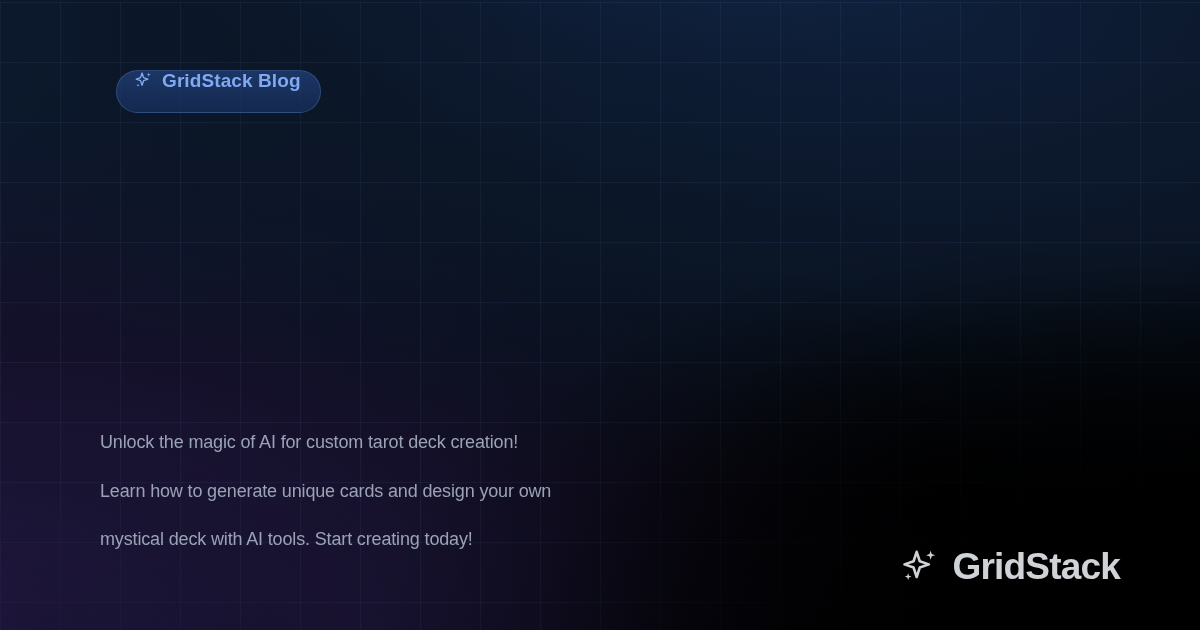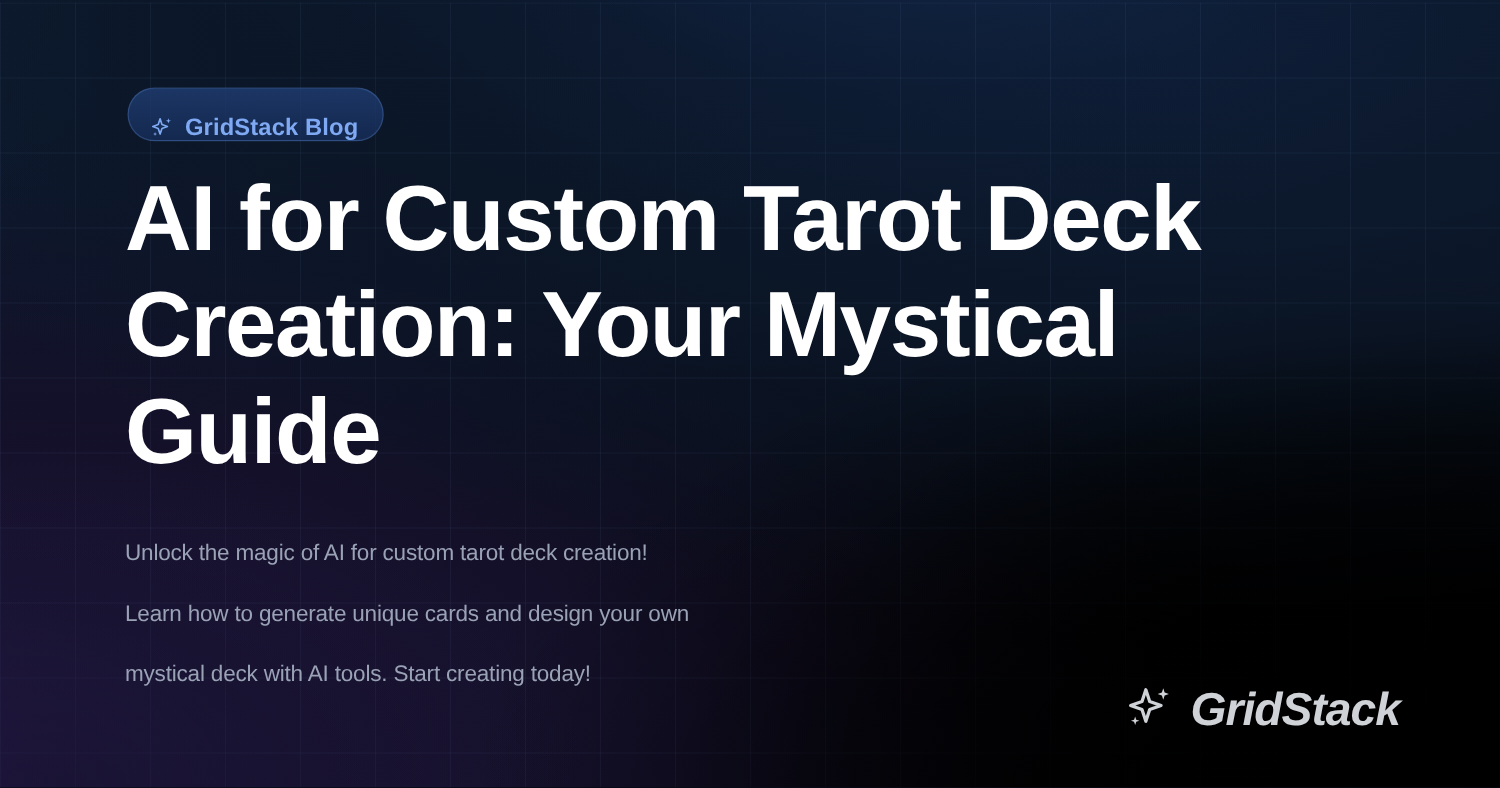--- a/index.html
+++ b/index.html
@@ -60,24 +60,24 @@
   
   .content {
     position:absolute;
     left:100px; top:0;
     width:1000px; height:630px;
   }
 
   
   .badge {
     position:absolute;
-    left:2px; top:70px;
+    left:16px; top:70px;
     height:43px;
     display:inline-flex;
-    align-items:flex-end;
+    align-items:flex-start;
     gap:9px;
     padding:0 19px 0 17px;
     border-radius:22px;
     background:linear-gradient(180deg, rgba(32,62,116,0.80) 0%, rgba(24,48,94,0.72) 100%);
     border:1px solid rgba(96,140,210,0.30);
   }
   .badge-icon { display:block; width:19px; height:19px; flex:none; }
   .badge-label {
     font-size:19px;
     font-weight:700;
@@ -112,23 +112,22 @@
     letter-spacing:-0.15px;
     color:#9aa2b6;
     white-space:pre-line;
   }
 
   
   .logo {
     position:absolute;
     right:-20px; bottom:44px;
     display:flex;
-    align-items:flex-end;
+    align-items:flex-start;
     gap:13px;
-    font-style:italic;
   }
   .logo-icon { display:block; width:38px; height:38px; flex:none; }
   .logo-text {
     font-size:37px;
     font-weight:700;
     letter-spacing:-0.8px;
     color:#cfd2d6;
     line-height:1;
     white-space:nowrap;
   }
@@ -151,23 +150,20 @@
       <span class="badge-icon">
         <svg viewBox="0 0 24 24" width="19" height="19" aria-hidden="true">
           <path d="M10.2 2.6 L12.1 8.3 L17.6 10.3 L12.1 12.3 L10.2 18.0 L8.3 12.3 L2.8 10.3 L8.3 8.3 Z" fill="none" stroke="#7fa9f2" stroke-width="1.7" stroke-linejoin="round"></path>
           <path d="M18.6 2.0 L19.25 4.0 L21.25 4.65 L19.25 5.3 L18.6 7.3 L17.95 5.3 L15.95 4.65 L17.95 4.0 Z" fill="#7fa9f2"></path>
           <path d="M5.1 16.0 L5.6 17.5 L7.1 18.0 L5.6 18.5 L5.1 20.0 L4.6 18.5 L3.1 18.0 L4.6 17.5 Z" fill="#7fa9f2"></path>
         </svg>
       </span>
       <span class="badge-label">GridStack Blog</span>
     </div>
 
-    <h1 class="title">AI for Custom Tarot Deck
-Creation: Your Mystical
-Guide</h1>
 
     <p class="subtitle">Unlock the magic of AI for custom tarot deck creation!
 Learn how to generate unique cards and design your own
 mystical deck with AI tools. Start creating today!</p>
 
     <div class="logo">
       <span class="logo-icon">
         <svg viewBox="0 0 24 24" width="38" height="38" aria-hidden="true">
           <path d="M9.9 2.4 L11.85 8.35 L17.6 10.35 L11.85 12.35 L9.9 18.3 L7.95 12.35 L2.2 10.35 L7.95 8.35 Z" fill="none" stroke="#cfd2d6" stroke-width="1.65" stroke-linejoin="round"></path>
           <path d="M18.7 1.7 L19.4 3.85 L21.55 4.55 L19.4 5.25 L18.7 7.4 L18.0 5.25 L15.85 4.55 L18.0 3.85 Z" fill="#cfd2d6"></path>

